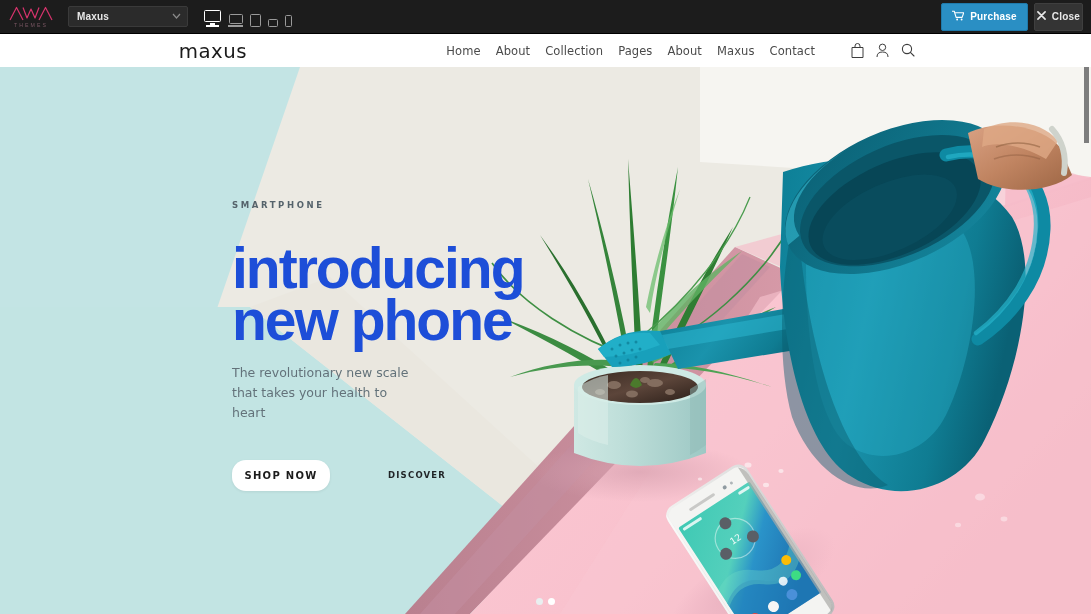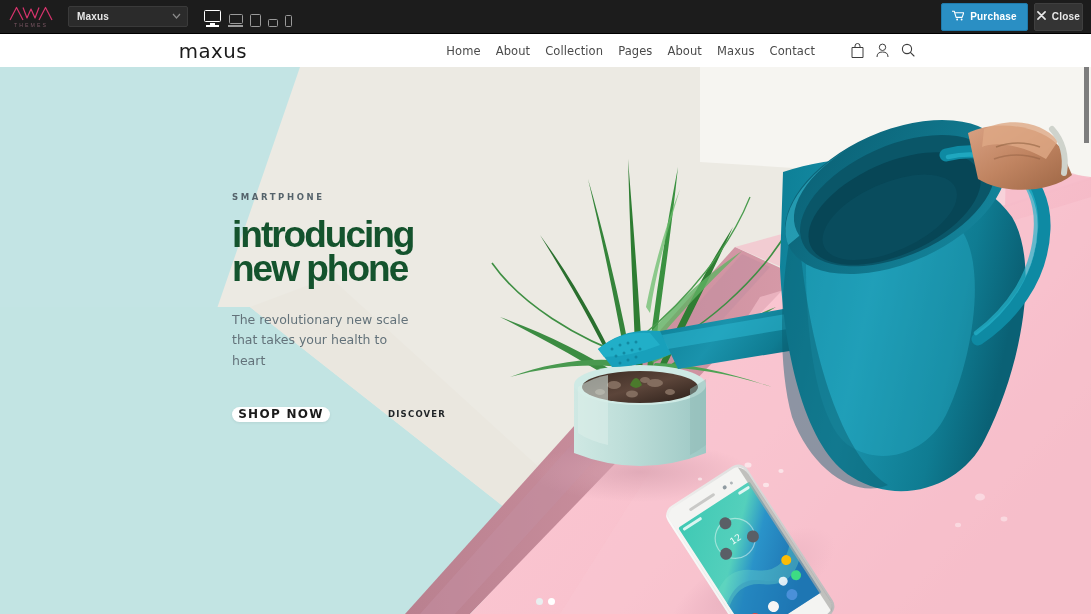--- a/index.html
+++ b/index.html
@@ -77,40 +77,40 @@
   .header-icons{ display:flex; align-items:center; gap:12px; margin-left:36px; margin-right:176px; }
   .header-icons svg{ display:block; }
 
   
   .hero{
     position:absolute; left:0; top:67px; width:1091px; height:547px;
     overflow:hidden; background:#bfe3e3;
   }
   .hero-svg{ position:absolute; left:0; top:0; }
 
-  .hero-copy{ position:absolute; left:232px; top:125px; width:420px; z-index:6; }
+  .hero-copy{ position:absolute; left:232px; top:133px; width:420px; z-index:6; }
   .eyebrow{
     font-size:8.5px; letter-spacing:2.6px; font-weight:bold;
     color:#55636b; font-family:"DejaVu Sans", sans-serif;
   }
   .headline{
-    margin-top:16px; font-size:37px; line-height:.92; font-weight:bold;
-    letter-spacing:-2px; color:#14532d;
+    margin-top:32px; font-size:57px; line-height:.92; font-weight:bold;
+    letter-spacing:-2px; color:#1d4ed8;
     font-family:"Liberation Sans", sans-serif;
   }
   .headline span{ display:block; }
   .subcopy{
-    margin-top:24px; font-size:12.5px; line-height:1.62; color:#63727a;
+    margin-top:16px; font-size:12.5px; line-height:1.62; color:#63727a;
     font-family:"DejaVu Sans", sans-serif; max-width:180px;
   }
   .cta-row{ margin-top:36px; display:flex; align-items:center; }
   .btn-shop{
-    width:98px; height:15px; background:#ffffff; border-radius:14px;
+    width:98px; height:31px; background:#ffffff; border-radius:14px;
     display:flex; align-items:center; justify-content:center;
-    font-size:12px; font-weight:bold; letter-spacing:1.3px; color:#1b1b1b;
+    font-size:10px; font-weight:bold; letter-spacing:1.3px; color:#1b1b1b;
     font-family:"DejaVu Sans", sans-serif;
     box-shadow:0 1px 3px rgba(0,0,0,.07);
   }
   .btn-discover{
     margin-left:58px; font-size:8.5px; font-weight:bold; letter-spacing:1.2px;
     color:#1f2326; font-family:"DejaVu Sans", sans-serif;
   }
 
   .dots{
     position:absolute; left:0; right:0; bottom:9px; display:flex;

